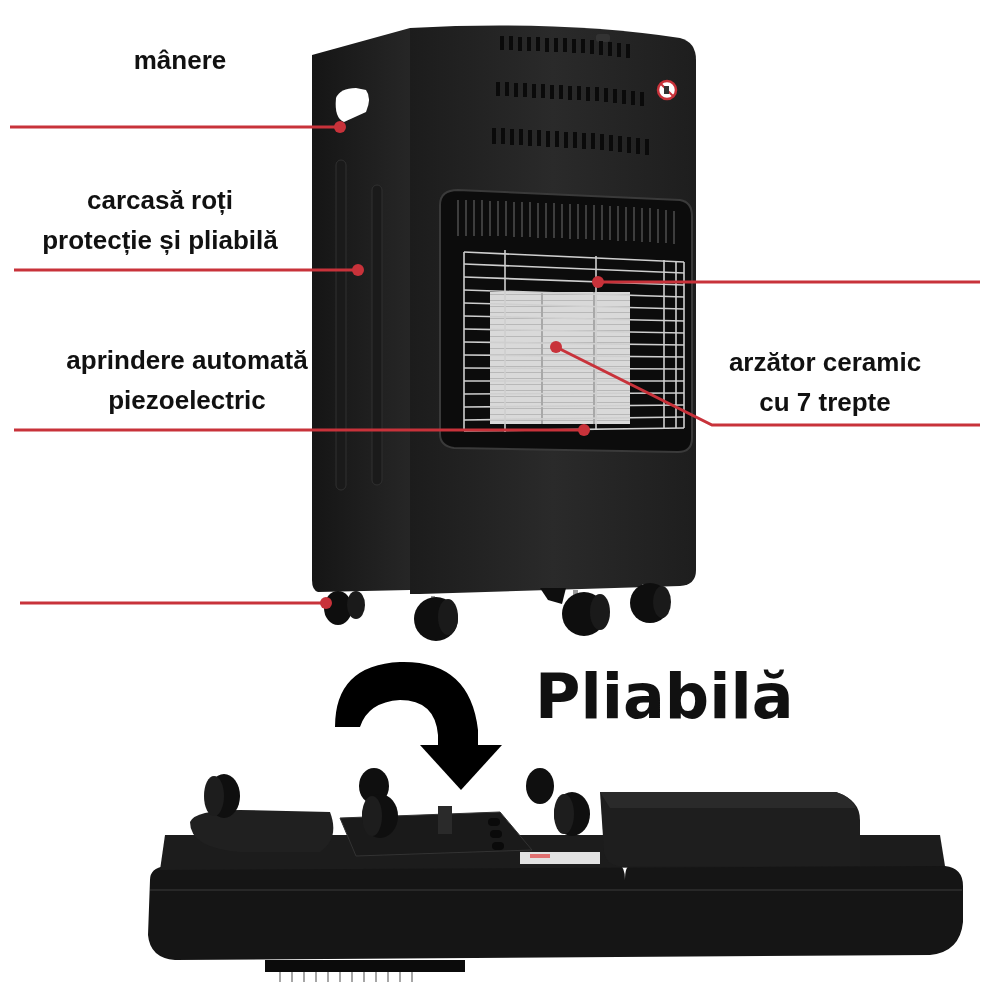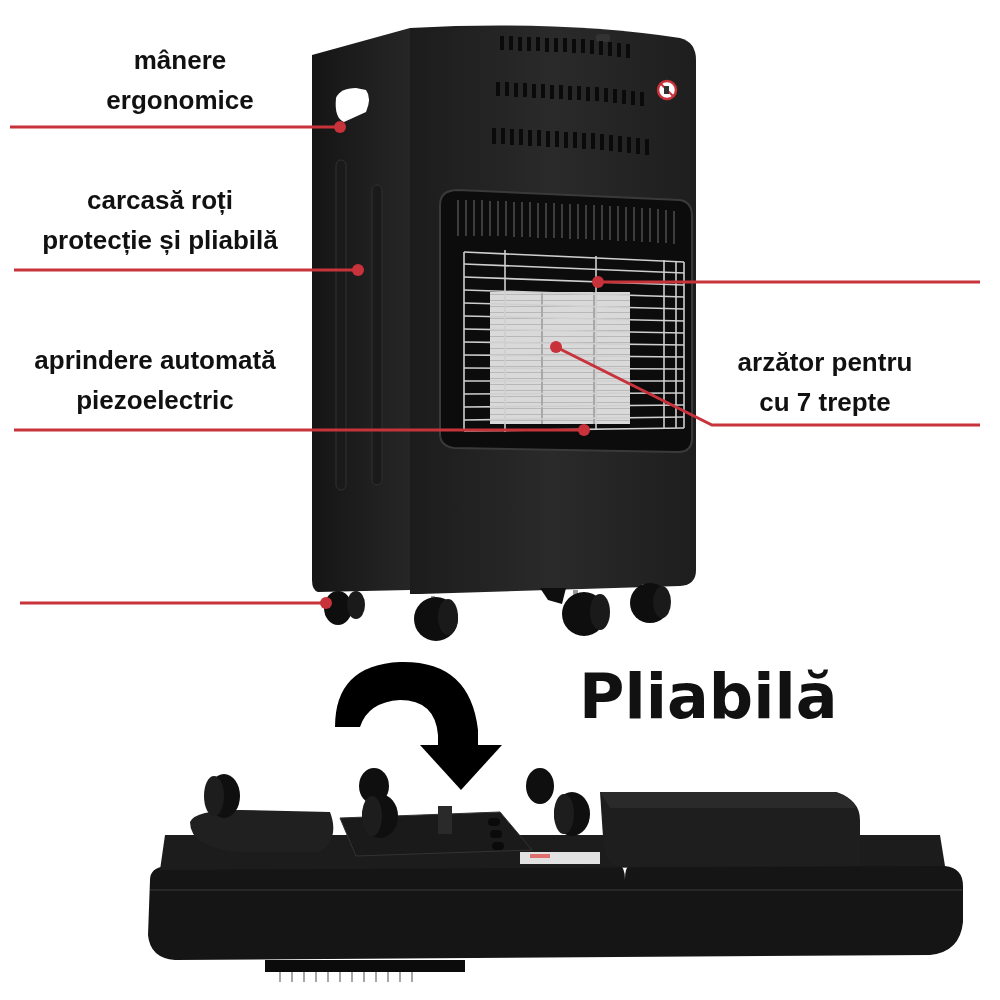--- a/index.html
+++ b/index.html
@@ -3,21 +3,21 @@
   <meta charset="utf-8">
   <style>
     html, body { margin: 0; padding: 0; background: #ffffff; }
     body { width: 1000px; height: 1000px; position: relative; overflow: hidden;
            font-family: "Liberation Sans", "DejaVu Sans", sans-serif; }
     .scene { position: absolute; left: 0; top: 0; width: 812px; height: 1000px; }
     .label { position: absolute; font-weight: bold; color: #111111; text-align: center;
              font-size: 26px; line-height: 40px; white-space: nowrap; }
     .label span { display: block; }
     .title { position: absolute; left: 535px; top: 660px; font-size: 62px; font-weight: bold;
-             color: #111111; font-family: "DejaVu Sans", sans-serif; letter-spacing: 0px; margin-left: 44px; }
+             color: #111111; font-family: "DejaVu Sans", sans-serif; letter-spacing: 0px; }
   </style>
 </head>
 <body>
 
 <div class="scene">
 
   <svg style="position:absolute;left:0;top:0" width="1000" height="1000" viewBox="0 0 1000 1000">
     <defs>
       <linearGradient id="body" x1="0" y1="0" x2="1" y2="0">
         <stop offset="0" stop-color="#1c1c1c"></stop>
@@ -256,29 +256,28 @@
       <circle cx="358" cy="270" r="6"></circle>
       <circle cx="584" cy="430" r="6"></circle>
       <circle cx="326" cy="603" r="6"></circle>
       <circle cx="598" cy="282" r="6"></circle>
       <circle cx="556" cy="347" r="6"></circle>
     </g>
   </svg>
 
   <div class="label" style="left:40px;top:40px;width:280px;">
     <span>mânere</span>
-    <span>ergonomice</span>
   </div>
   <div class="label" style="left:0px;top:180px;width:320px;">
     <span>carcasă roți</span>
     <span>protecție și pliabilă</span>
   </div>
-  <div class="label" style="left:0px;top:340px;width:310px;">
+  <div class="label" style="left:0px;top:340px;width:310px;padding-left:32px;">
     <span>aprindere automată</span>
     <span>piezoelectric</span>
   </div>
   <div class="label" style="left:700px;top:342px;width:250px;">
-    <span>arzător pentru</span>
+    <span>arzător ceramic</span>
     <span>cu 7 trepte</span>
   </div>
 
   <div class="title">Pliabilă</div>
 </div>
 
 </body></html>

